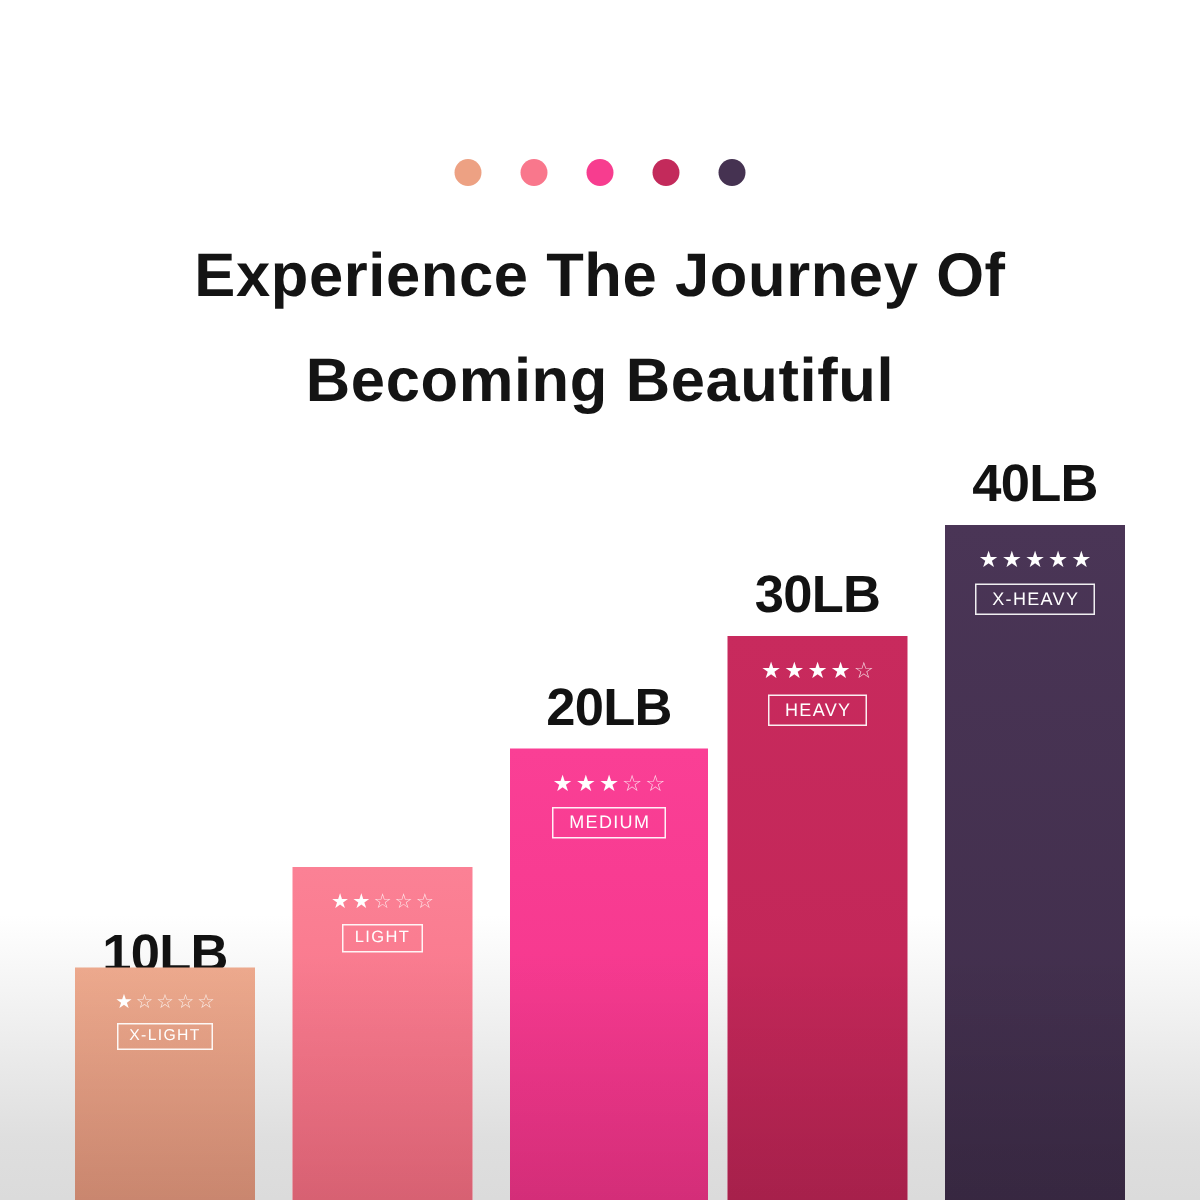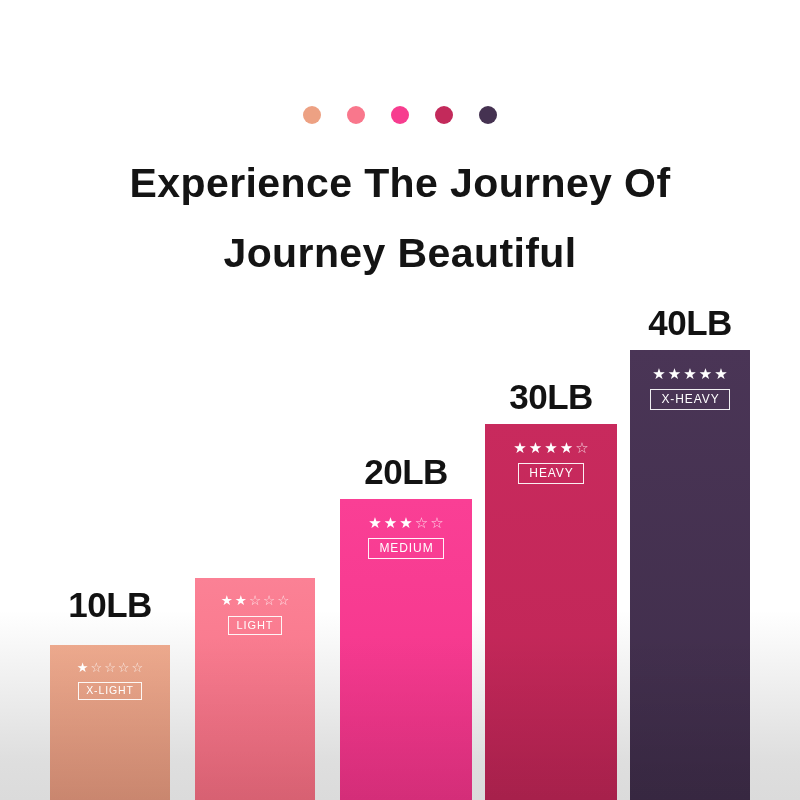--- a/index.html
+++ b/index.html
@@ -112,26 +112,26 @@
 <div class="dot-row" id="dot-row">
     <span class="dot" style="background: rgb(237, 161, 131);"></span>
     <span class="dot" style="background: rgb(249, 119, 140);"></span>
     <span class="dot" style="background: rgb(247, 61, 143);"></span>
     <span class="dot" style="background: rgb(195, 42, 91);"></span>
     <span class="dot" style="background: rgb(69, 50, 81);"></span>
   </div>
 
 <div class="heading">
   <span class="line">Experience The Journey Of</span>
-  <span class="line">Journey Beautiful</span>
+  <span class="line">Becoming Beautiful</span>
 </div>
 
 <div class="chart" id="chart">
     <div class="bar-group tier-0" style="left: 50px; width: 120px; height: 207px;">
-      <div class="weight-label" style="bottom: 178px; text-align: center;">10LB</div>
+      <div class="weight-label" style="bottom: 147px; text-align: center;">10LB</div>
       <div class="bar" style="height: 155px; background: linear-gradient(rgb(238, 170, 142) 0%, rgb(231, 154, 127) 100%);">
         <div class="bar-shade"></div>
         <div class="bar-content">
           <div class="stars">
             <span class="star">★</span>
             <span class="star empty">☆</span>
             <span class="star empty">☆</span>
             <span class="star empty">☆</span>
             <span class="star empty">☆</span>
           </div>
@@ -163,21 +163,21 @@
             <span class="star">★</span>
             <span class="star">★</span>
             <span class="star">★</span>
             <span class="star empty">☆</span>
             <span class="star empty">☆</span>
           </div>
           <div class="badge">MEDIUM</div>
         </div>
       </div>
     </div>
-    <div class="bar-group tier-3" style="left: 485px; width: 132px; height: 428px;">
+    <div class="bar-group tier-3" style="left: 485px; width: 120px; height: 428px;">
       <div class="weight-label" style="bottom: 386px;">30LB</div>
       <div class="bar" style="height: 376px; background: linear-gradient(rgb(200, 42, 93) 0%, rgb(191, 37, 86) 100%);">
         <div class="bar-shade"></div>
         <div class="bar-content">
           <div class="stars">
             <span class="star">★</span>
             <span class="star">★</span>
             <span class="star">★</span>
             <span class="star">★</span>
             <span class="star empty">☆</span>

